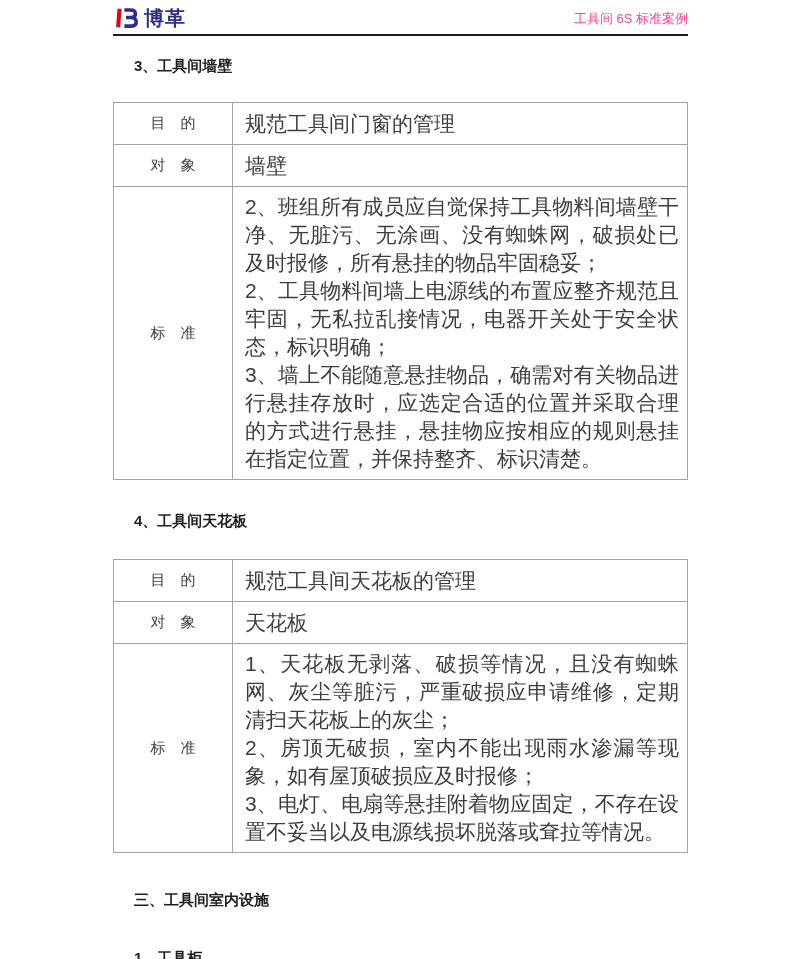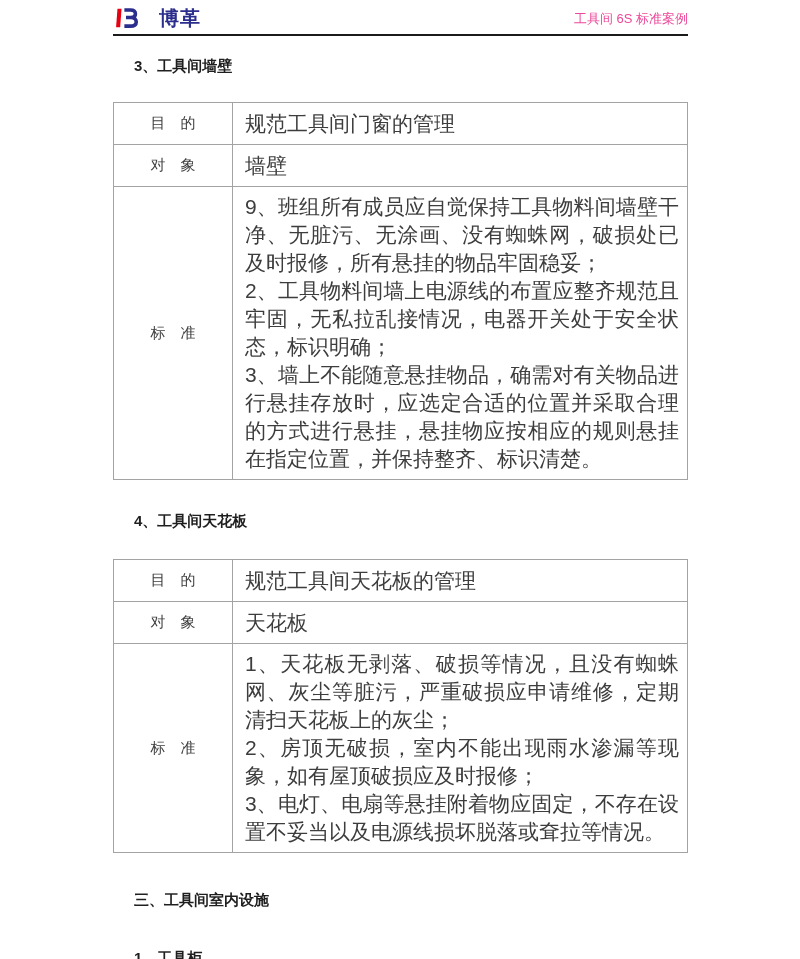--- a/index.html
+++ b/index.html
@@ -22,21 +22,21 @@
     display: flex;
     justify-content: space-between;
     align-items: flex-end;
     padding-top: 5px;
     padding-bottom: 3px;
     border-bottom: 2px solid #1b1b1b;
   }
   .brand {
     display: flex;
     align-items: center;
-    gap: 20px;
+    gap: 5px;
   }
   .brand-mark { display: block; }
   .brand-name {
     font-size: 20px;
     font-weight: bold;
     color: #2b2e8c;
     letter-spacing: 1px;
     line-height: 26px;
   }
   .doc-title {
@@ -117,21 +117,21 @@
         </tr>
         <tr class="row-short">
           <td class="cell-label">对　象</td>
           <td class="cell-value">
             <p>墙壁</p>
           </td>
         </tr>
         <tr>
           <td class="cell-label">标　准</td>
           <td class="cell-value">
-            <p>9、班组所有成员应自觉保持工具物料间墙壁干净、无脏污、无涂画、没有蜘蛛网，破损处已及时报修，所有悬挂的物品牢固稳妥；</p>
+            <p>2、班组所有成员应自觉保持工具物料间墙壁干净、无脏污、无涂画、没有蜘蛛网，破损处已及时报修，所有悬挂的物品牢固稳妥；</p>
             <p>2、工具物料间墙上电源线的布置应整齐规范且牢固，无私拉乱接情况，电器开关处于安全状态，标识明确；</p>
             <p>3、墙上不能随意悬挂物品，确需对有关物品进行悬挂存放时，应选定合适的位置并采取合理的方式进行悬挂，悬挂物应按相应的规则悬挂在指定位置，并保持整齐、标识清楚。</p>
           </td>
         </tr>
       </tbody>
     </table>
 
     <h2 class="sec-heading mt-h4">4、工具间天花板</h2>
 
     <table class="spec mt-t2">

